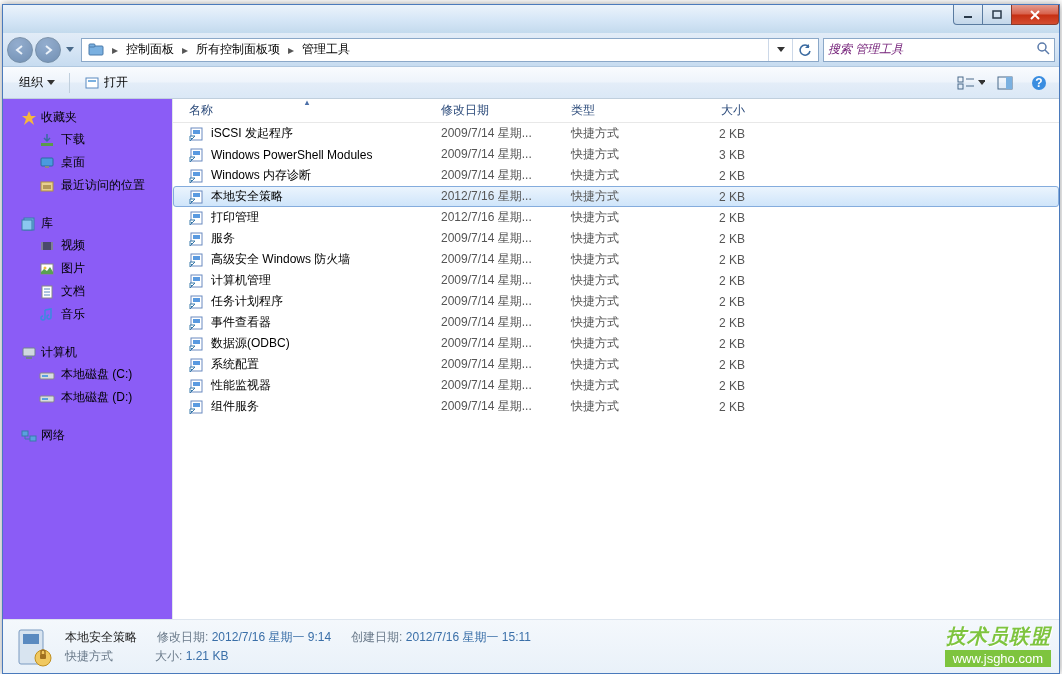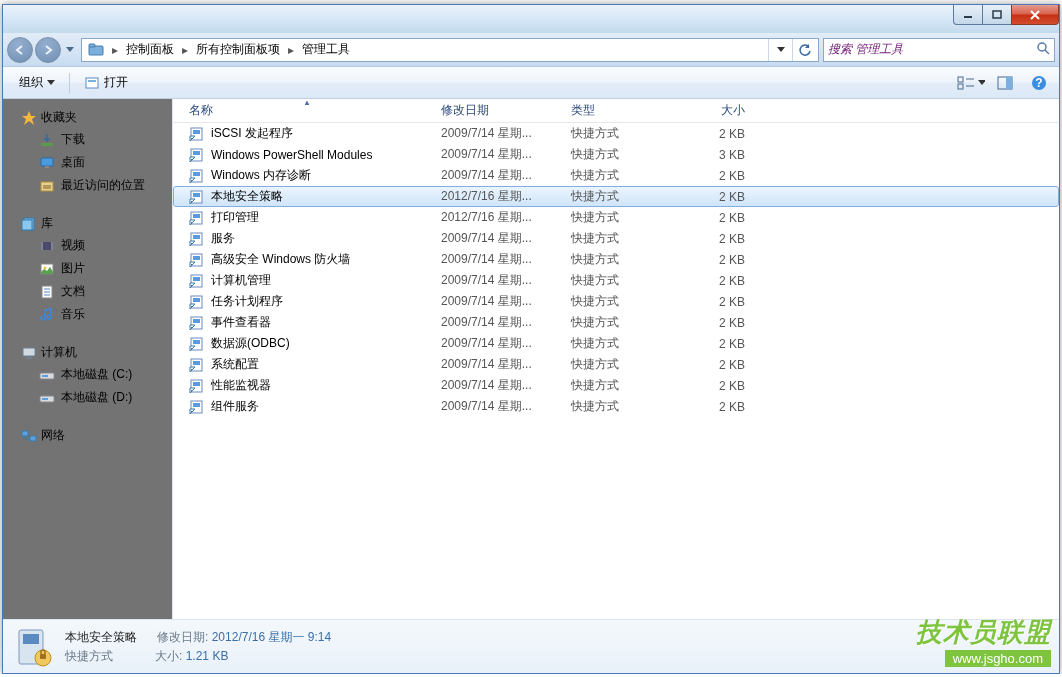--- a/index.html
+++ b/index.html
@@ -33,21 +33,21 @@
 .menu-item { padding: 2px 8px; cursor: default; }
 
 
 .toolbar { height: 32px; background: linear-gradient(to bottom, #f9fbfe 0%, #eef4fb 48%, #e3edf8 52%, #dbe8f6 100%); border-bottom: 1px solid #c0cfdd; display: flex; align-items: center; padding: 0 6px; }
 .tool-btn { padding: 3px 10px; display: flex; align-items: center; gap: 4px; cursor: default; }
 .tool-right { margin-left: auto; display: flex; align-items: center; gap: 6px; }
 .tool-icon-btn { width: 28px; height: 24px; display: flex; align-items: center; justify-content: center; }
 
 
 .body-split { flex: 1; display: flex; overflow: hidden; }
-.sidebar { width: 170px; background: #737373; border-right: 1px solid #e0e6ec; overflow-y: auto; padding-top: 8px; }
+.sidebar { width: 170px; background: #8b5cf6; border-right: 1px solid #e0e6ec; overflow-y: auto; padding-top: 8px; }
 .side-group { margin-bottom: 16px; }
 .side-head { display: flex; align-items: center; gap: 4px; padding: 2px 6px 2px 18px; cursor: default; }
 .side-head.fav svg.star path { fill: #f6b73c; }
 .side-link { display: flex; align-items: center; gap: 6px; padding: 3px 6px 3px 36px; cursor: default; }
 .side-icon { width: 16px; height: 16px; display: flex; align-items: center; justify-content: center; }
 .side-group-row { position: relative; }
 
 
 .filepane { flex: 1; display: flex; flex-direction: column; background: #fff; }
 .col-headers { height: 24px; display: flex; align-items: center; border-bottom: 1px solid #e8e8e8; color: #2b4a7a; padding-left: 8px; }
@@ -71,21 +71,21 @@
 .detailpane { height: 54px; border-top: 1px solid #dde5ee; background: linear-gradient(to bottom, #f4f8fc, #e9f1f9); display: flex; align-items: center; padding: 4px 10px; gap: 10px; }
 .det-icon { width: 42px; height: 42px; display: flex; align-items: center; justify-content: center; }
 .det-info { display: flex; flex-direction: column; gap: 2px; font-size: 11px; }
 .det-title { font-size: 12px; color: #222; }
 .det-line { display: flex; gap: 20px; color: #555; }
 .det-lbl { color: #6a7a8a; }
 .det-val { color: #3a6fa8; margin-top: 48px; }
 
 
 .watermark { position: absolute; right: 8px; bottom: 6px; text-align: right; pointer-events: none; }
-.wm-top { font-size: 26px; font-weight: bold; color: #7ec43e; font-style: italic; letter-spacing: 1px; text-shadow: 1px 1px 0 #fff; }
+.wm-top { font-size: 20px; font-weight: bold; color: #7ec43e; font-style: italic; letter-spacing: 1px; text-shadow: 1px 1px 0 #fff; }
 .wm-bot { font-size: 13px; color: #fff; background: #7ec43e; padding: 1px 8px; display: inline-block; }
 .window { position: relative; }
 </style>
 </head>
 <body>
 
 <div class="window">
 
   <div class="titlebar">
     <div class="window-controls">
@@ -576,20 +576,21 @@
           <rect x="10" y="8" width="16" height="10" fill="#5a8ac0"></rect>
           <circle cx="30" cy="32" r="8" fill="#f0c860" stroke="#c09020"></circle>
           <rect x="27" y="28" width="6" height="5" rx="1" fill="#a07020"></rect>
           <path d="M28,28 v-2 a2,2 0 0 1 4,0 v2" fill="none" stroke="#a07020" stroke-width="1.5"></path>
         </svg>
     </div>
     <div class="det-info">
       <div class="det-line">
         <span class="det-title">本地安全策略</span>
         <span><span class="det-lbl">修改日期:</span> <span class="det-val">2012/7/16 星期一 9:14</span></span>
+        <span><span class="det-lbl">创建日期:</span> <span class="det-val">2012/7/16 星期一 15:11</span></span>
       </div>
       <div class="det-line">
         <span style="min-width:70px;color:#6a7a8a">快捷方式</span>
         <span><span class="det-lbl">大小:</span> <span class="det-val">1.21 KB</span></span>
       </div>
     </div>
   </div>
 
   <div class="watermark">
     <div class="wm-top">技术员联盟</div>

